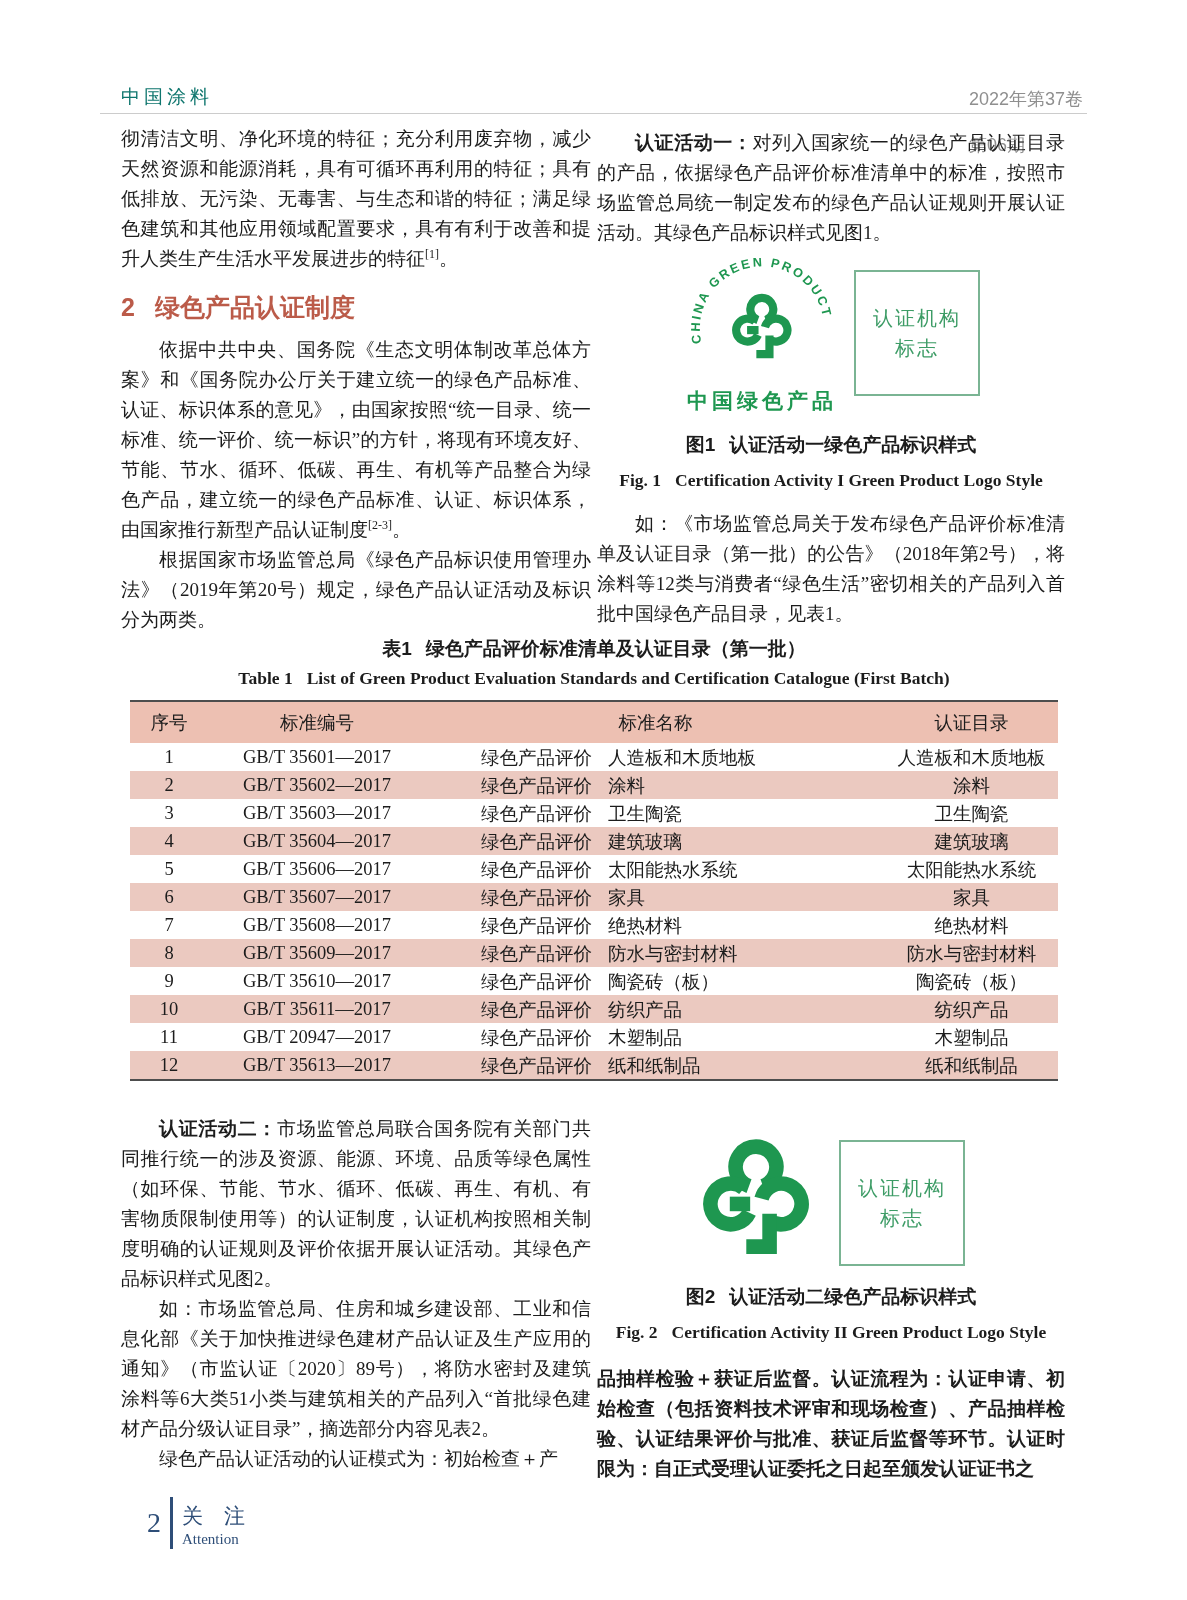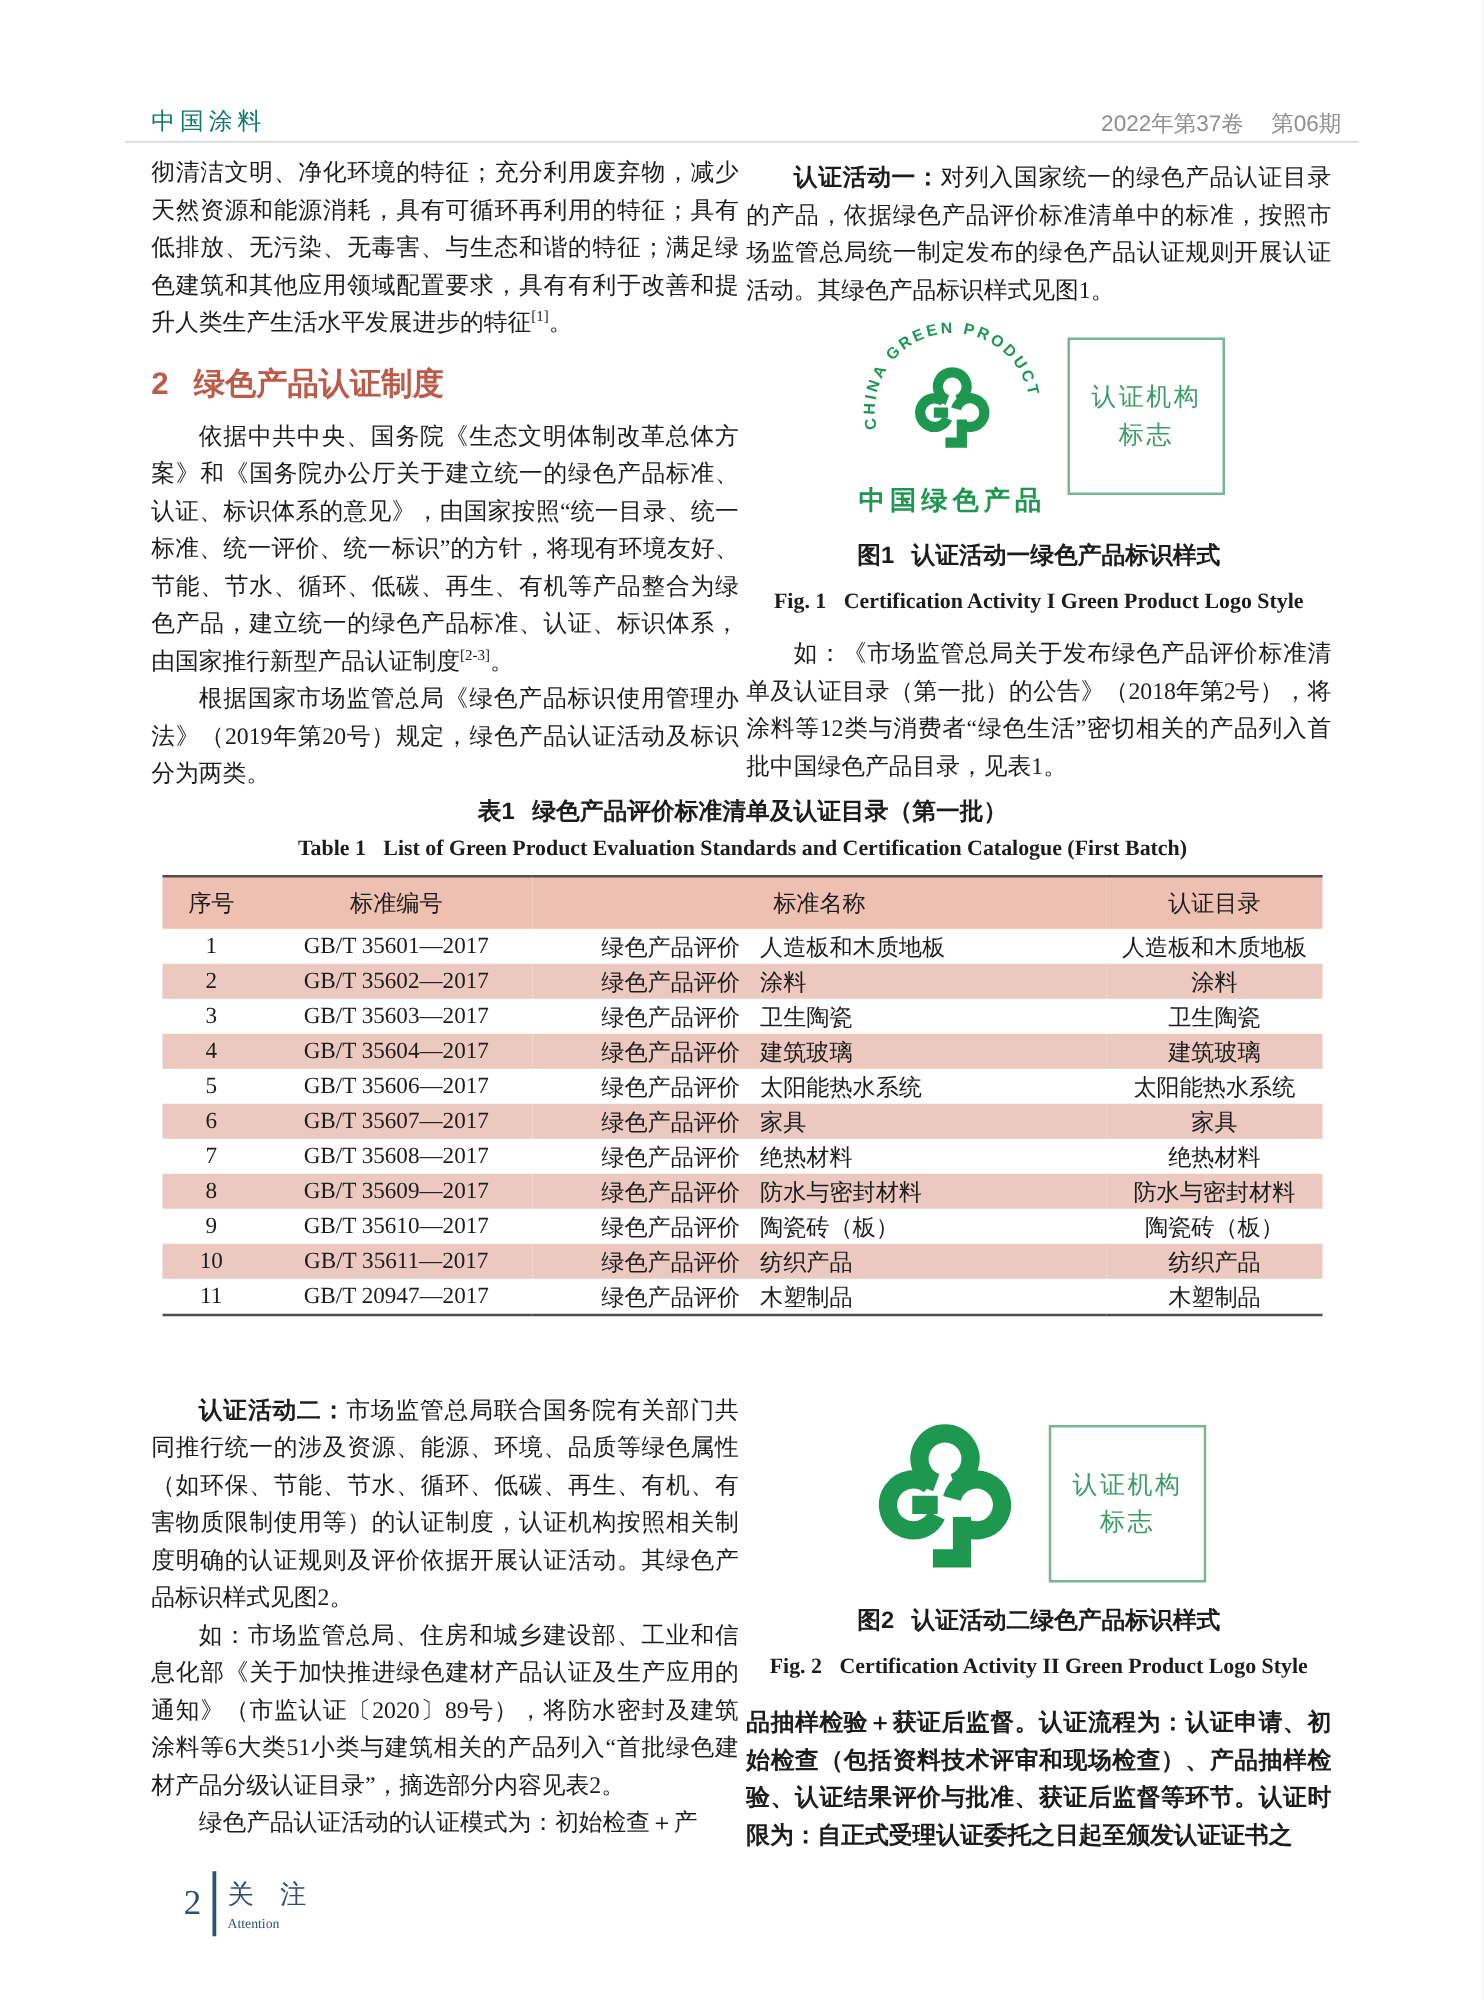--- a/index.html
+++ b/index.html
@@ -2,22 +2,22 @@
 <html><head>
 <meta charset="utf-8">
 <style>
   html,body{margin:0;padding:0;background:#e8e8e8;}
   .page{position:relative;width:1187px;height:1600px;margin:0 auto;background:#ffffff;
         font-family:"Liberation Serif",serif;color:#1c1c1c;overflow:hidden;}
 
   
   .hdr-left{position:absolute;left:121px;top:84px;font-family:"Liberation Sans",sans-serif;
             font-size:19px;letter-spacing:4px;color:#0f766e;}
-  .hdr-right{position:absolute;right:114px;top:87px;font-family:"Liberation Sans",sans-serif;
-             font-size:18px;color:#8f8f8f;display:flex;gap:22px;}
+  .hdr-right{position:absolute;right:104px;top:87px;font-family:"Liberation Sans",sans-serif;
+             font-size:18px;color:#8f8f8f;display:flex;gap:22px;flex-direction:column;}
   .hdr-rule{position:absolute;left:100px;right:100px;top:113px;height:1px;background:#cccccc;}
 
   
   .col{position:absolute;width:470px;font-size:19px;line-height:30px;text-align:justify;}
   .col p{margin:0;}
   .indent{text-indent:2em;}
   .lead{font-weight:bold;}
   sup{font-size:12px;line-height:0;}
   #col-tl{left:121px;top:124px;}
   #col-tr{left:597px;top:128px;width:468px;}
@@ -60,21 +60,21 @@
   .c-name{width:400px;text-align:left;padding-left:55px !important;}
   .std-prefix{display:inline-block;width:127px;font-family:Liberation Serif, serif;}
   .c-catalog{text-align:center;}
 
   
   .footer{position:absolute;left:147px;top:1497px;display:flex;align-items:flex-end;color:#2e4e78;}
   .pg-num{font-size:28px;line-height:28px;margin-right:9px;margin-bottom:12px;}
   .f-bar{width:3px;height:52px;background:#2e4e78;margin-right:9px;}
   .f-col{display:flex;flex-direction:column;}
   .f-zh{font-size:21px;line-height:26px;font-family:Liberation Sans, sans-serif;}
-  .f-en{font-size:11px;line-height:20px;}
+  .f-en{font-size:15px;line-height:20px;}
 
   svg text{font-family:"Liberation Sans",sans-serif;}
 </style>
 </head>
 <body>
 
 <div class="page">
 
   <div class="hdr-left">中国涂料</div>
   <div class="hdr-right">
@@ -206,20 +206,26 @@
             <td class="c-code">GB/T 35611—2017</td>
             <td class="c-name"><span class="std-prefix">绿色产品评价</span><span>纺织产品</span></td>
             <td class="c-catalog">纺织产品</td>
           </tr>
           <tr>
             <td class="c-no">11</td>
             <td class="c-code">GB/T 20947—2017</td>
             <td class="c-name"><span class="std-prefix">绿色产品评价</span><span>木塑制品</span></td>
             <td class="c-catalog">木塑制品</td>
           </tr>
+          <tr>
+            <td class="c-no">12</td>
+            <td class="c-code">GB/T 35613—2017</td>
+            <td class="c-name"><span class="std-prefix">绿色产品评价</span><span>纸和纸制品</span></td>
+            <td class="c-catalog">纸和纸制品</td>
+          </tr>
         </tbody>
     </table>
   </div>
 
   <div class="col" id="col-bl">
     <p class="indent"><b class="lead">认证活动二：</b><span>市场监管总局联合国务院有关部门共同推行统一的涉及资源、能源、环境、品质等绿色属性（如环保、节能、节水、循环、低碳、再生、有机、有害物质限制使用等）的认证制度，认证机构按照相关制度明确的认证规则及评价依据开展认证活动。其绿色产品标识样式见图2。</span></p>
     <p class="indent">如：市场监管总局、住房和城乡建设部、工业和信息化部《关于加快推进绿色建材产品认证及生产应用的通知》（市监认证〔2020〕89号），将防水密封及建筑涂料等6大类51小类与建筑相关的产品列入“首批绿色建材产品分级认证目录”，摘选部分内容见表2。</p>
     <p class="indent">绿色产品认证活动的认证模式为：初始检查＋产</p>
   </div>
 

